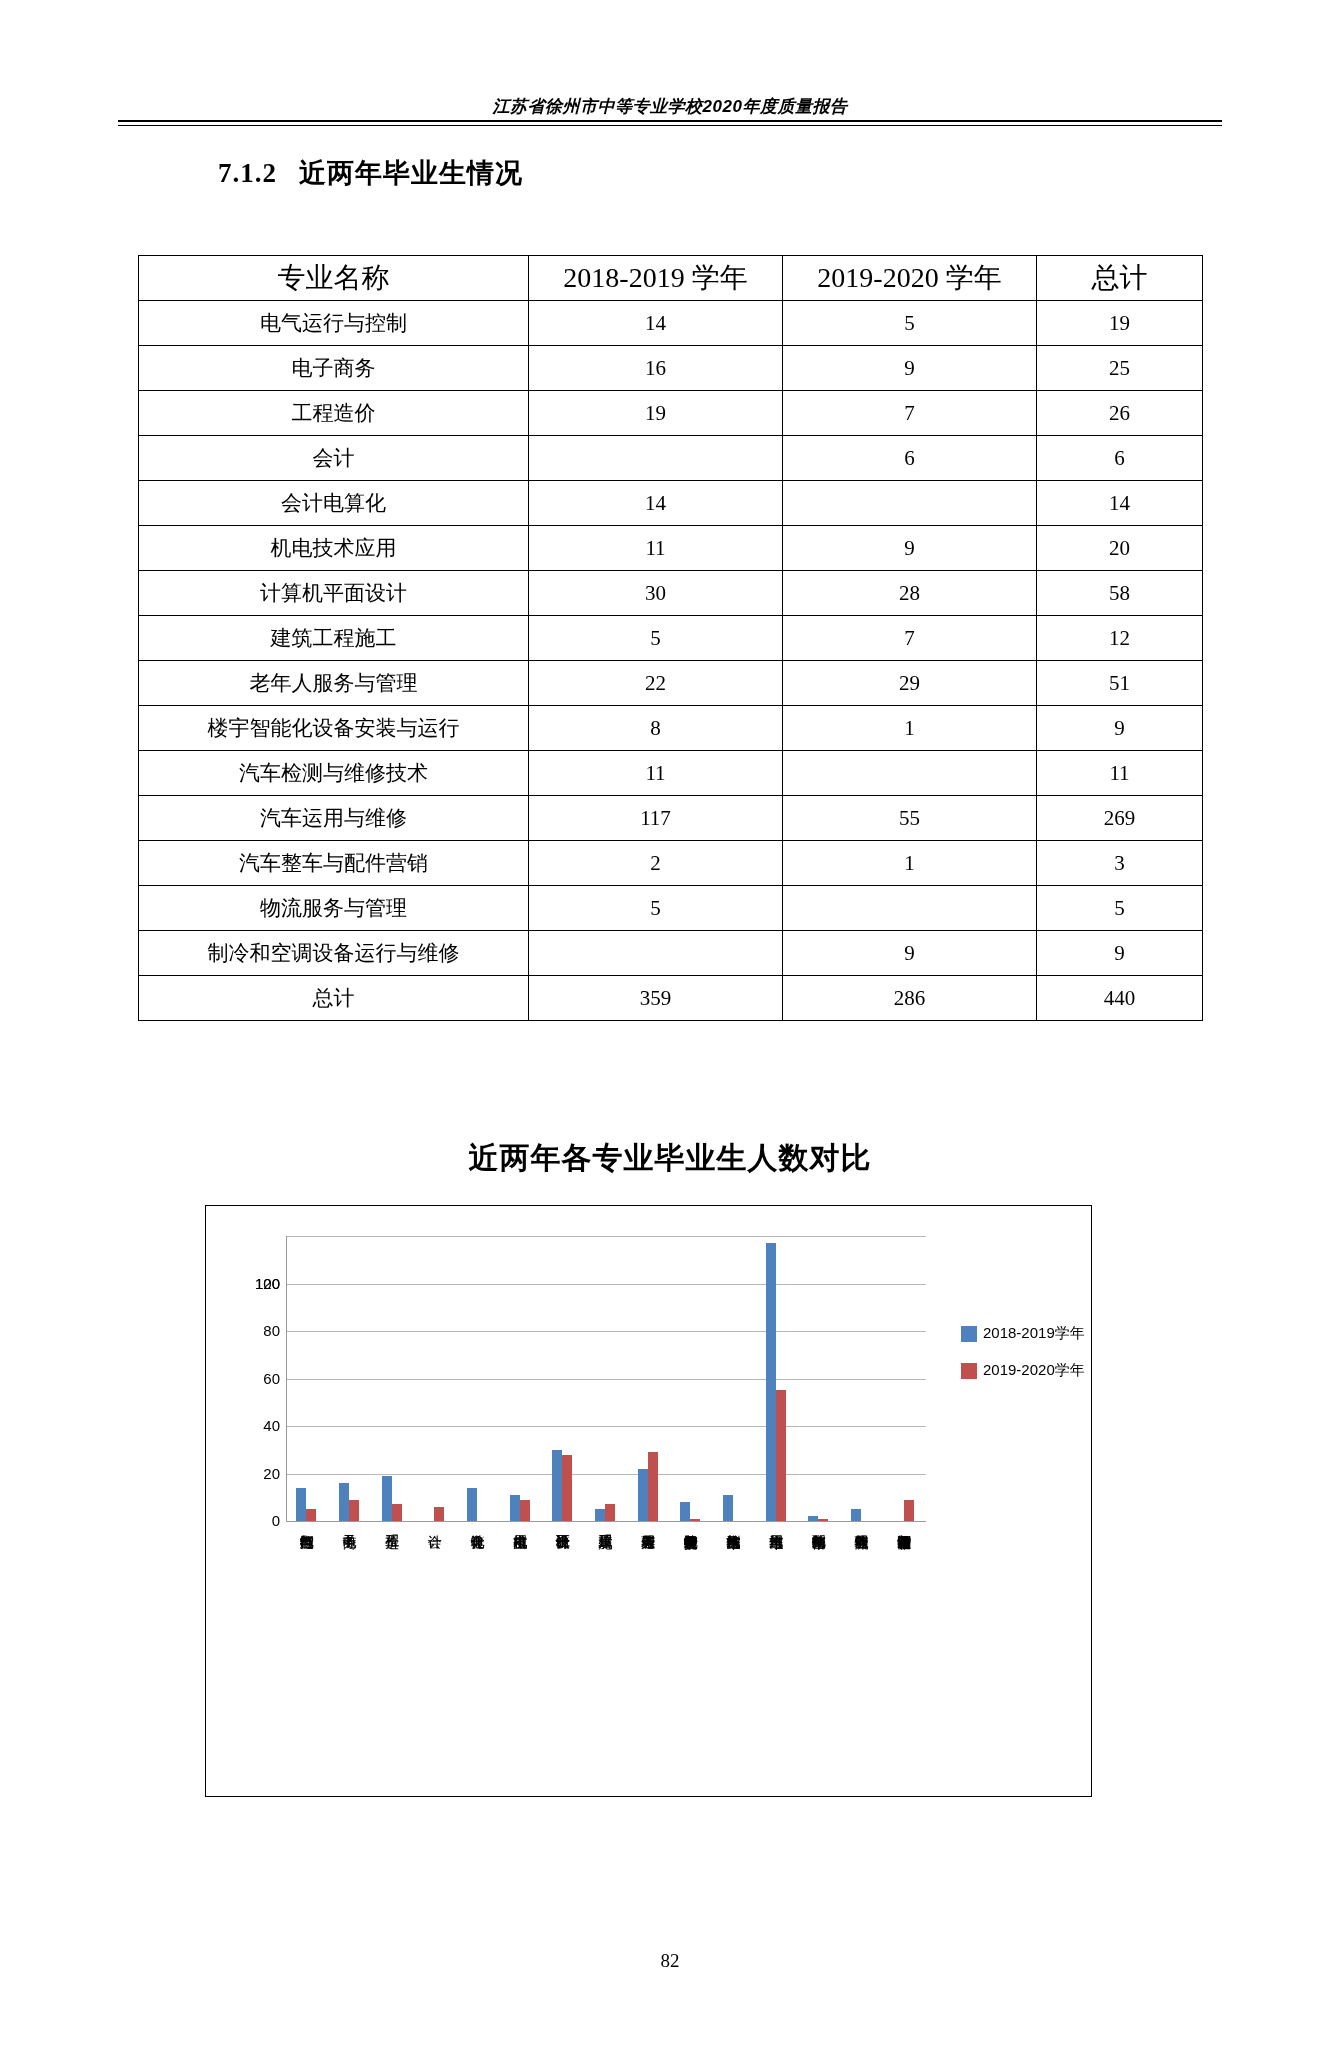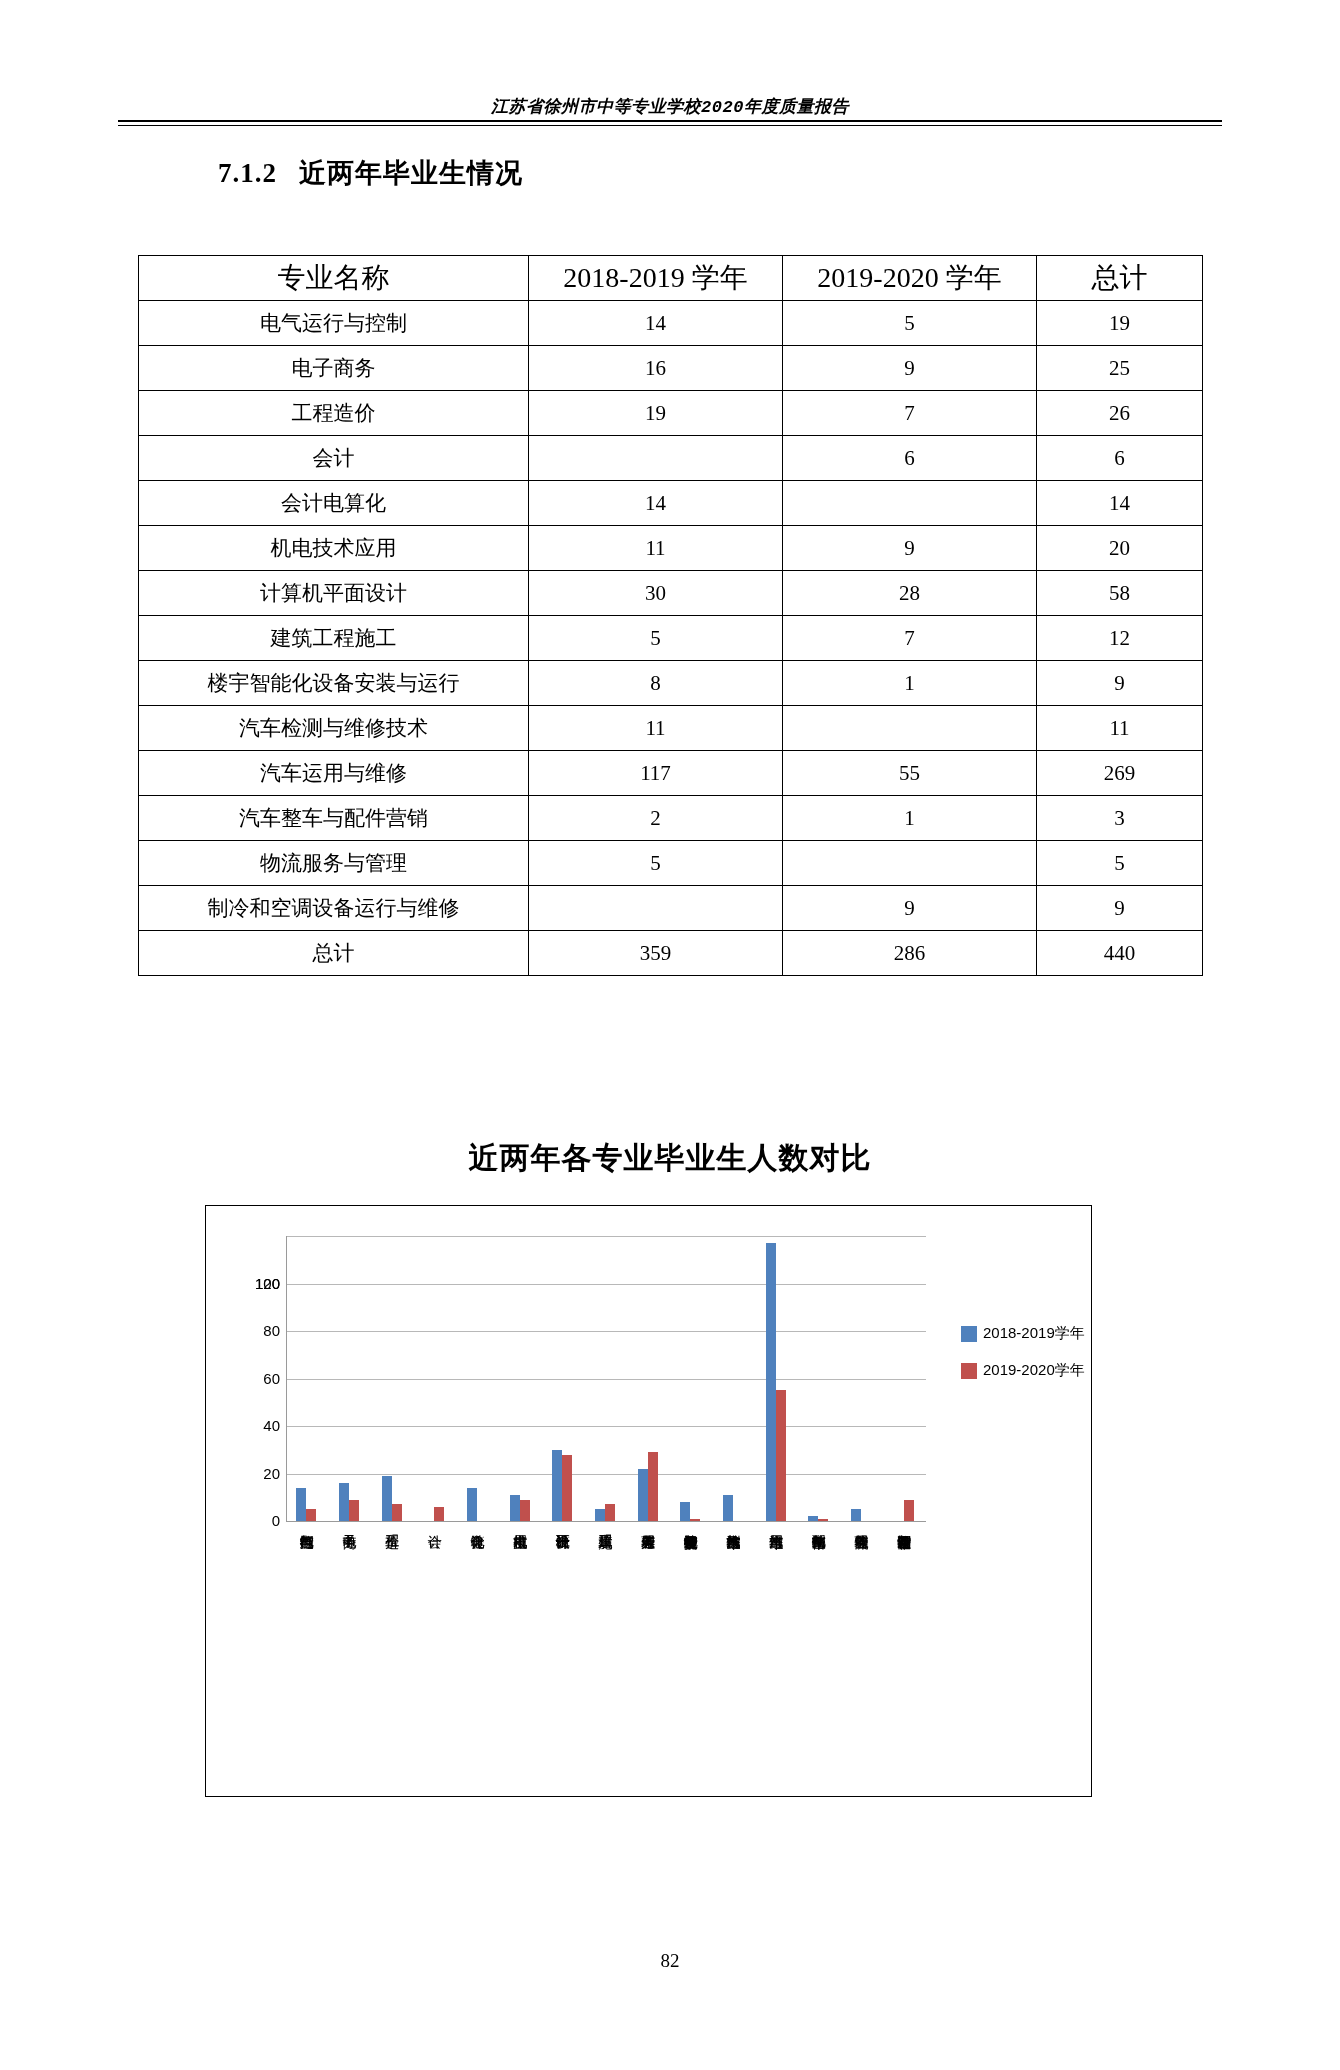--- a/index.html
+++ b/index.html
@@ -18,21 +18,21 @@
 
   
   .page-header {
     position: absolute;
     top: 95px;
     left: 0;
     width: 1340px;
     text-align: center;
   }
   .page-header .hdr-text {
-    font-family: Liberation Mono, monospace;
+    font-family: Liberation Sans, sans-serif;
     font-weight: bold;
     font-style: italic;
     font-size: 17px;
     letter-spacing: 0.5px;
   }
   .header-rule {
     position: absolute;
     top: 120px;
     left: 118px;
     width: 1104px;
@@ -282,20 +282,26 @@
         <td>计算机平面设计</td>
         <td>30</td>
         <td>28</td>
         <td>58</td>
       </tr>
       <tr>
         <td>建筑工程施工</td>
         <td>5</td>
         <td>7</td>
         <td>12</td>
+      </tr>
+      <tr>
+        <td>老年人服务与管理</td>
+        <td>22</td>
+        <td>29</td>
+        <td>51</td>
       </tr>
       <tr>
         <td>楼宇智能化设备安装与运行</td>
         <td>8</td>
         <td>1</td>
         <td>9</td>
       </tr>
       <tr>
         <td>汽车检测与维修技术</td>
         <td>11</td>

